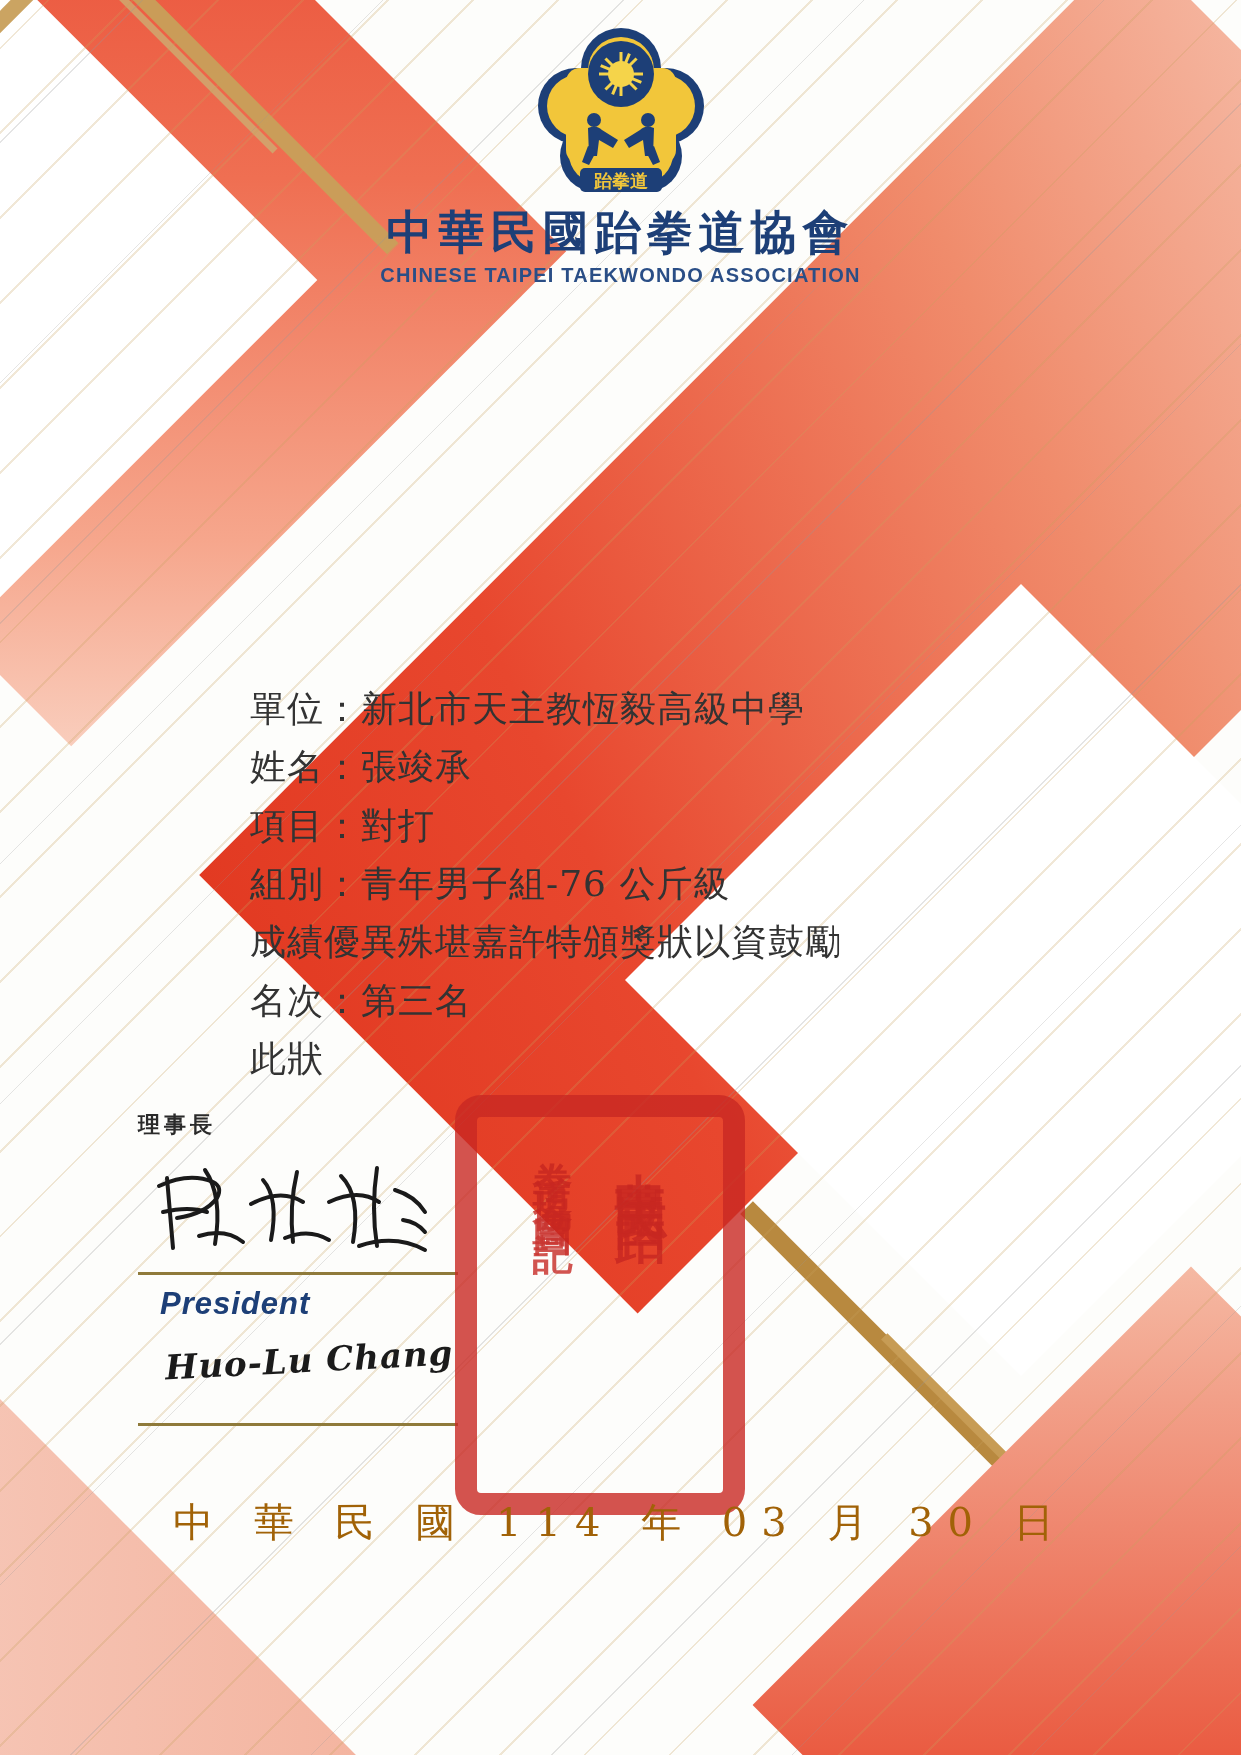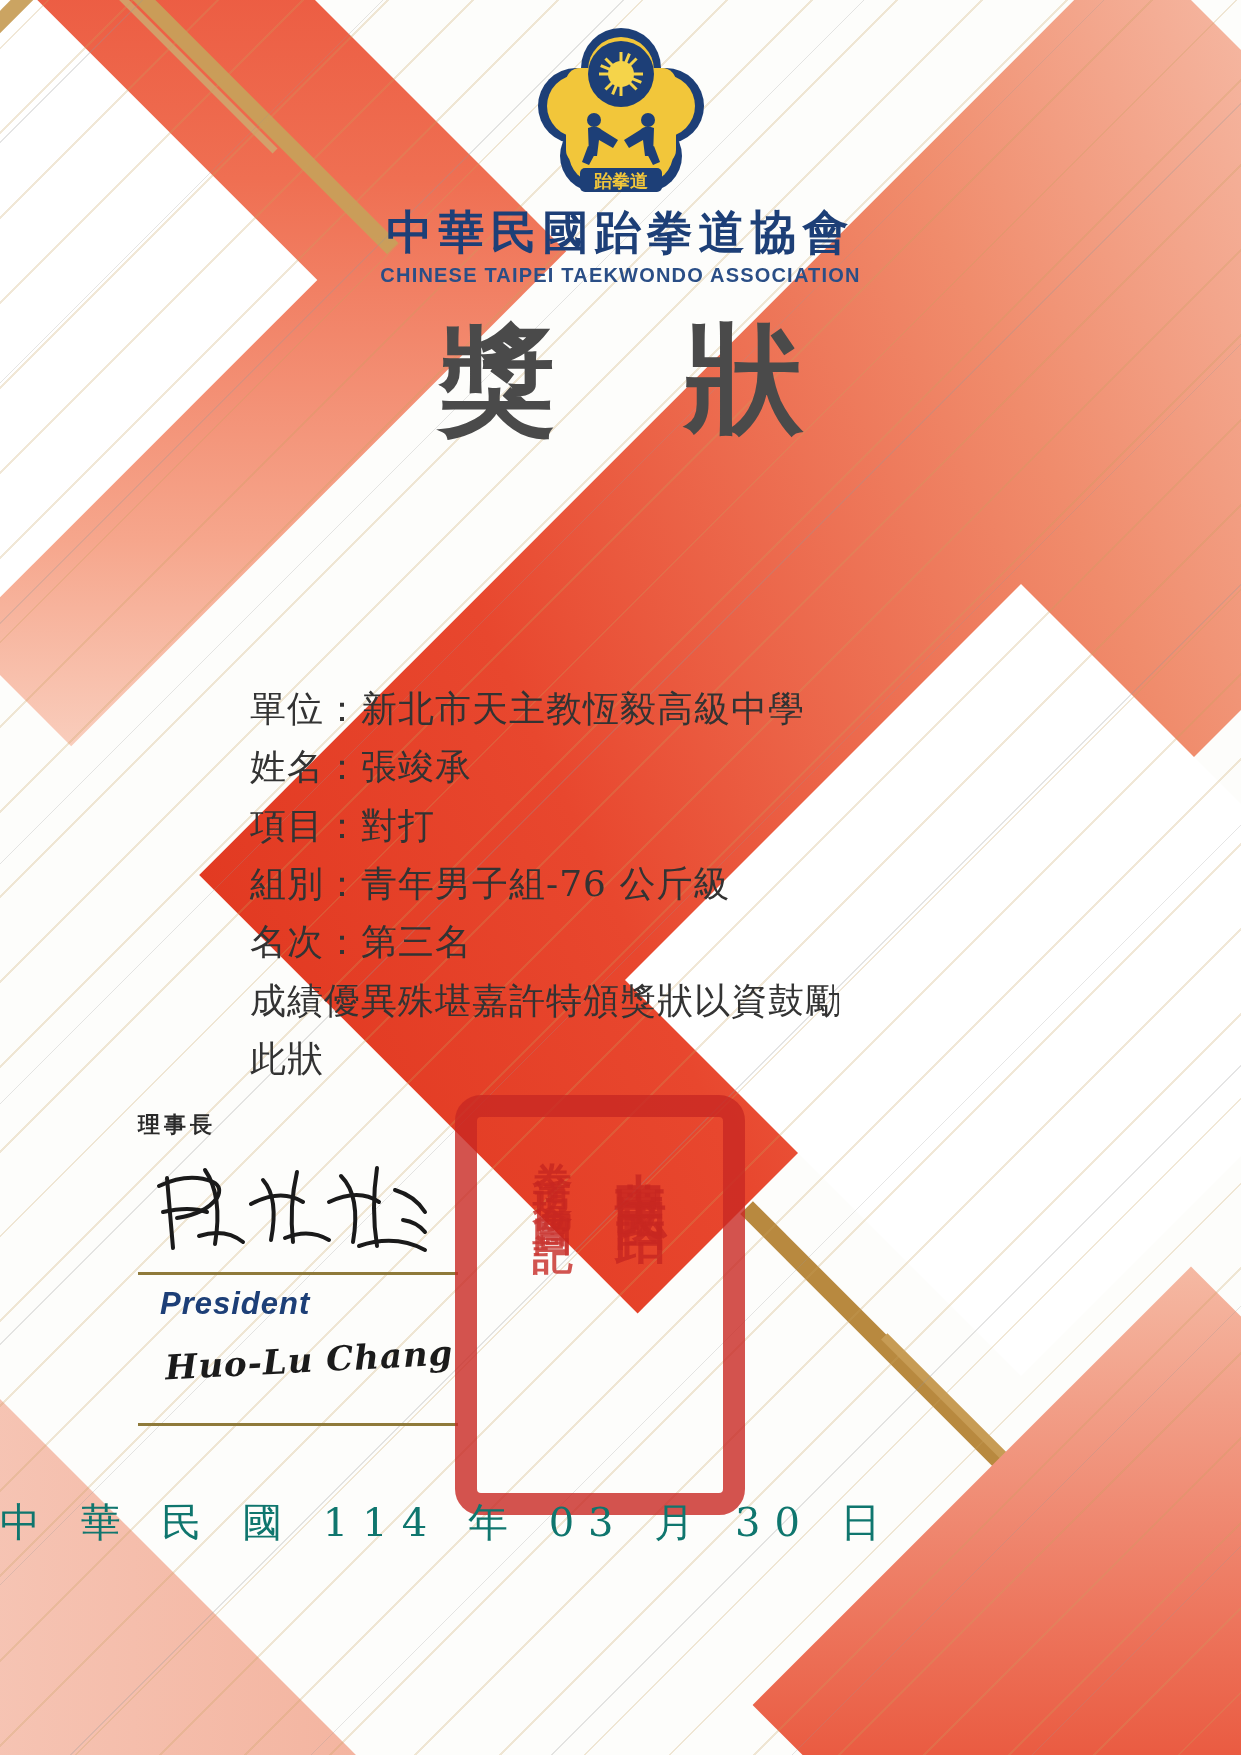--- a/index.html
+++ b/index.html
@@ -340,23 +340,24 @@
     white-space: nowrap;
     opacity: .92;
   }
   .seal-col.small { font-size: 40px; letter-spacing: 14px; }
 
   .date-line {
     position: absolute;
     top: 1495px;
     left: 0;
     right: 0;
+    text-align: center;
     font-family: "DejaVu Serif", serif;
     font-size: 40px;
-    color: #0f766e;
+    color: #a16207;
     letter-spacing: 14px;
   }
 </style>
 </head>
 <body>
 
 <div id="certificate">
 
   <div class="bg-layer">
     <div class="tl-red"></div>
@@ -424,30 +425,29 @@
 
           <rect x="44" y="140" width="82" height="24" rx="5" fill="#1d3f77"></rect>
           <text x="85" y="159" text-anchor="middle" font-family="DejaVu Serif, serif" font-size="18" fill="#f2c63a" font-weight="bold">跆拳道</text>
         </g>
       </svg>
     </div>
 
     <div class="org-name-zh">中華民國跆拳道協會</div>
     <div class="org-name-en">CHINESE TAIPEI TAEKWONDO ASSOCIATION</div>
 
-    <div class="award-title">獎 狀</div>
 
 
     <div class="fields">
       <div class="row">單位：新北市天主教恆毅高級中學</div>
       <div class="row">姓名：張竣承</div>
       <div class="row">項目：對打</div>
       <div class="row">組別：青年男子組-76 公斤級</div>
+      <div class="row">成績優異殊堪嘉許特頒獎狀以資鼓勵</div>
       <div class="row">名次：第三名</div>
-      <div class="row">成績優異殊堪嘉許特頒獎狀以資鼓勵</div>
       <div class="row">此狀</div>
     </div>
 
     <div class="sig-title">理事長</div>
 
     <div class="sig-hand">
       <svg viewBox="0 0 310 120" width="310" height="120" aria-hidden="true">
         <g fill="none" stroke="#1a1a1a" stroke-width="4" stroke-linecap="round" stroke-linejoin="round">
           <path d="M14 36 q30 -14 54 -4 q10 5 4 16 q-12 16 -40 20"></path>
           <path d="M22 28 l6 70"></path>

